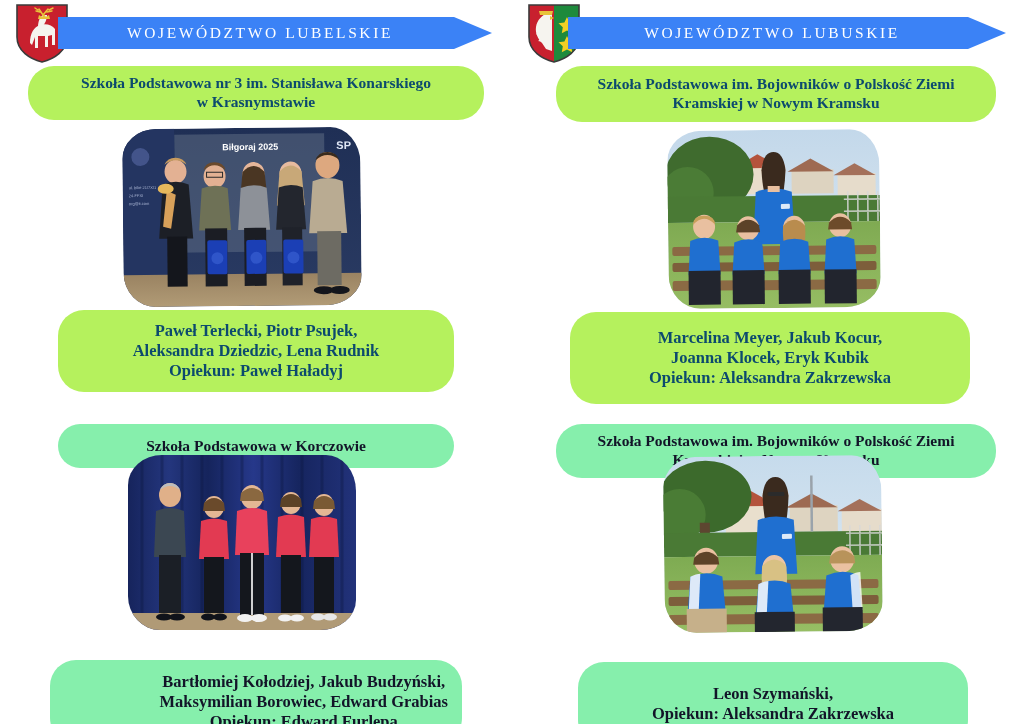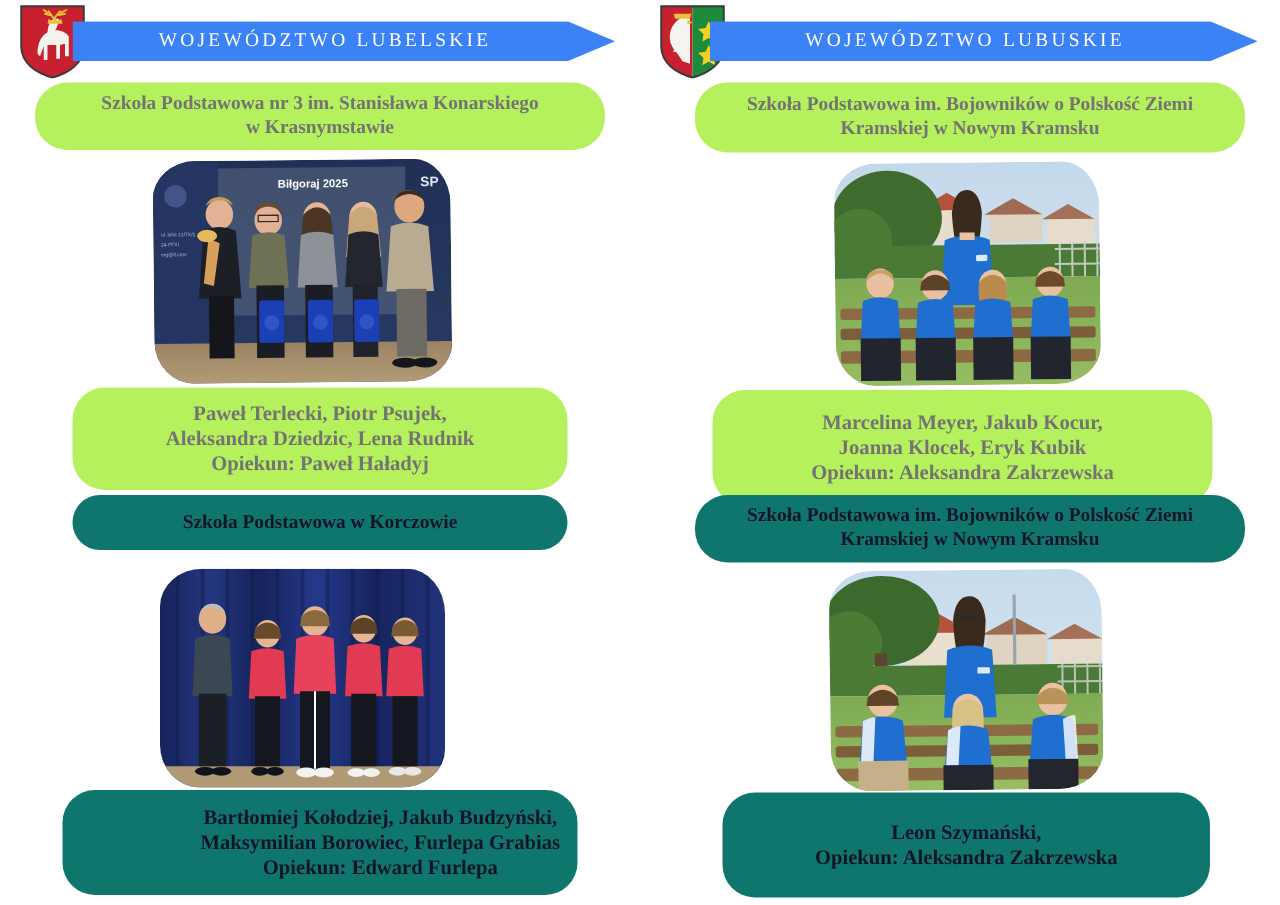--- a/index.html
+++ b/index.html
@@ -42,27 +42,27 @@
   .col-right .banner{left:56px;width:438px;}
 
   
   .pill{
     position:absolute;
     border-radius:26px;
     display:flex;align-items:center;justify-content:center;
     text-align:center;
     font-family:"Liberation Serif", serif;
     font-weight:bold;
-    color:#737373;
+    color:#0c4a6e;
     line-height:1.22;
     box-sizing:border-box;
     padding:6px 14px;
   }
   .pill.green{background:#b5f15d;}
-  .pill.blue{background:#0f766e;color:#121428;}
+  .pill.blue{background:#86efac;color:#121428;margin-top:28px;}
 
   
   .photo{
     position:absolute;
     overflow:hidden;
     border-radius:34px 30px 36px 32px / 30px 36px 30px 34px;
     transform:rotate(-0.6deg);
   }
   .photo.straight{transform:rotate(0deg);}
   .photo svg{display:block;width:100%;height:100%;}
@@ -271,21 +271,21 @@
             <rect x="186" y="102" width="20" height="56" fill="#14171d"></rect>
           </g>
         <ellipse cx="190" cy="162" rx="7" ry="3.5" fill="#e8e8e8"></ellipse>
           <ellipse cx="202" cy="162" rx="7" ry="3.5" fill="#e8e8e8"></ellipse>
       </svg>
     </div>
 
     <div class="pill blue l-pill-4">
       <div>
         <span>Bartłomiej Kołodziej, Jakub Budzyński,</span>
-        <span>Maksymilian Borowiec,  Furlepa Grabias</span>
+        <span>Maksymilian Borowiec,  Edward Grabias</span>
         <span>Opiekun: Edward Furlepa</span>
       </div>
     </div>
   </div>
 
   <div class="col col-right">
 
     <div class="header">
 
       <div class="crest">

